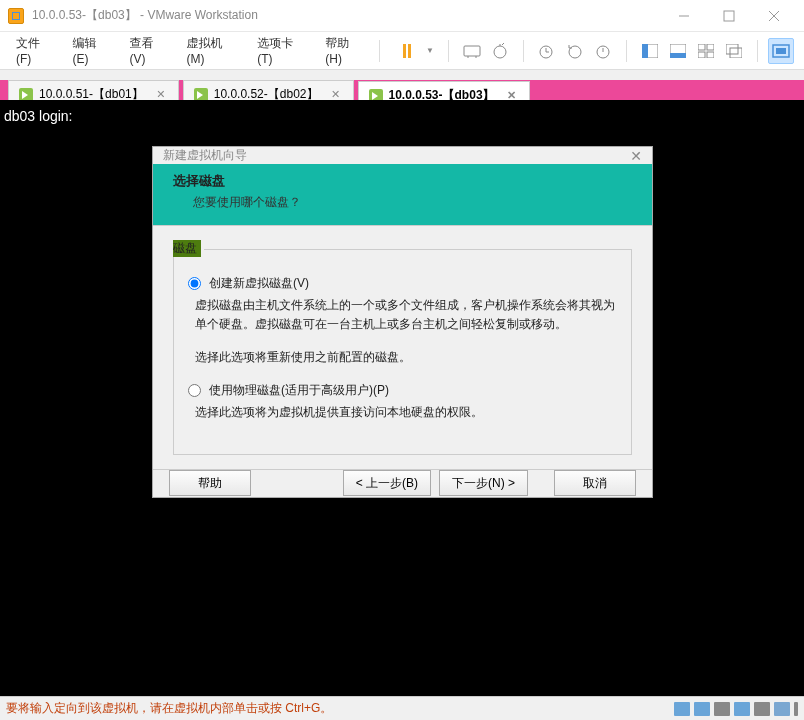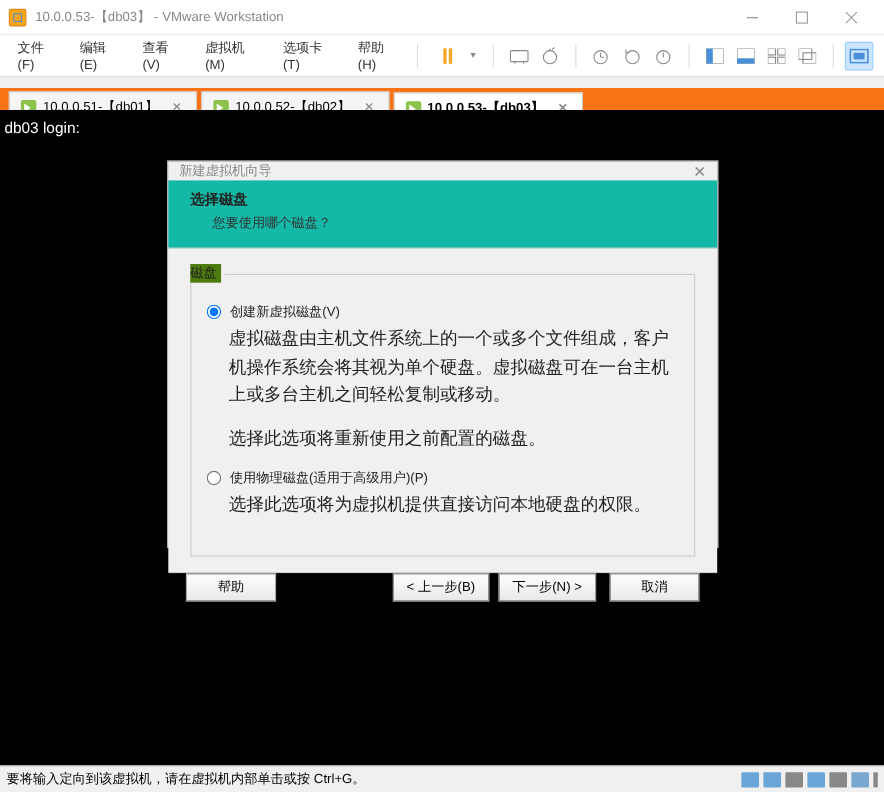--- a/index.html
+++ b/index.html
@@ -18,32 +18,32 @@
 .menu-items { display: flex; gap: 6px; }
 .menu-item { font-size: 12px; color: #333; padding: 4px 6px; cursor: pointer; }
 .toolbar-sep { width: 1px; height: 22px; background: #ddd; margin: 0 8px; }
 .toolbar { display: flex; align-items: center; gap: 2px; margin-left: 6px; }
 .toolbar-btn { width: 26px; height: 26px; display: flex; align-items: center; justify-content: center; cursor: pointer; border-radius: 2px; }
 .toolbar-btn.active { background: #cce5ff; border: 1px solid #99ccff; }
 .pause-icon { display: flex; gap: 2px; }
 .pause-bar { width: 3px; height: 14px; background: #f5a623; }
 
 
-.tabbar { height: 32px; background: #f97316; border-bottom: 1px solid #d946ef; display: flex; align-items: flex-end; padding: 0 8px; margin-top: 10px; }
+.tabbar { height: 32px; background: #ec4899; border-bottom: 4px solid #d946ef; display: flex; align-items: flex-end; padding: 0 8px; margin-top: 10px; }
 .tab { height: 28px; padding: 0 10px; display: flex; align-items: center; gap: 6px; border: 1px solid #ccc; border-bottom: none; background: #f5f5f5; font-size: 12px; margin-right: 4px; cursor: pointer; }
 .tab.active { background: #fff; font-weight: bold; position: relative; top: 1px; }
 .tab-icon { width: 14px; height: 14px; background: #8bc34a; border-radius: 2px; position: relative; }
 .tab-icon::after { content: ""; position: absolute; left: 3px; top: 3px; width: 0; height: 0; border-top: 4px solid transparent; border-bottom: 4px solid transparent; border-left: 6px solid #fff; }
 .tab-close { width: 14px; height: 14px; display: flex; align-items: center; justify-content: center; color: #888; font-size: 11px; margin-left: 4px; }
 
 
 .console { position: absolute; top: 100px; left: 0; right: 0; bottom: 24px; background: #000; color: #fff; font-family: monospace; font-size: 14px; padding: 8px 4px; }
 
 
-.statusbar { position: absolute; bottom: 0; left: 0; right: 0; height: 24px; background: #f0f0f0; border-top: 1px solid #ccc; display: flex; align-items: center; padding: 0 6px; font-size: 12px; color: #000000; }
+.statusbar { position: absolute; bottom: 0; left: 0; right: 0; height: 24px; background: #f0f0f0; border-top: 1px solid #ccc; display: flex; align-items: center; padding: 0 6px; font-size: 12px; color: #c2410c; }
 .statusbar .spacer { flex: 1; }
 .status-icons { display: flex; gap: 4px; }
 .status-ico { width: 16px; height: 14px; background: #6aa5d8; border-radius: 1px; }
 
 
 .dialog { position: absolute; left: 152px; top: 146px; width: 501px; height: 352px; background: #f0f0f0; border: 1px solid #aaa; box-shadow: 2px 2px 8px rgba(0,0,0,0.3); display: flex; flex-direction: column; }
 .dlg-title { height: 28px; display: flex; align-items: center; padding: 0 10px; font-size: 12px; color: #888; }
 .dlg-close { margin-left: auto; cursor: pointer; color: #888; font-size: 14px; }
 .dlg-header { padding: 8px 20px 14px 20px; border-bottom: 1px solid #ccc; background: #14b8a6; }
 .dlg-heading { font-size: 13px; font-weight: bold; color: #222; }
@@ -51,21 +51,21 @@
 .dlg-body { flex: 1; padding: 14px 20px; background: #f0f0f0; font-size: 12px; color: #222; }
 .dlg-group-label { margin-bottom: 10px; }
 .dlg-fieldset { border: 1px solid #ccc; border-top: none; position: relative; padding: 14px 14px 18px 14px; margin-top: -18px; }
 .dlg-fieldset::before { content: ""; position: absolute; top: 0; left: 30px; right: 0; border-top: 1px solid #ccc; }
 .dlg-fieldset::after { content: ""; position: absolute; top: 0; left: 0; width: 0; border-top: 1px solid #ccc; }
 .dlg-group-wrap { position: relative; }
 .dlg-group-wrap .dlg-group-label { position: relative; z-index: 1; background: #4d7c0f; display: inline-block; padding-right: 4px; }
 .radio-opt { display: flex; align-items: flex-start; gap: 8px; margin: 12px 0 4px 0; }
 .radio-opt input { margin-top: 2px; }
 .radio-label { font-size: 12px; }
-.radio-desc { font-size: 16px; color: #222; margin-left: 20px; line-height: 1.6; margin-bottom: 14px; }
+.radio-desc { font-size: 12px; color: #222; margin-left: 7px; line-height: 1.6; margin-bottom: 14px; }
 .dlg-footer { height: 48px; border-top: 1px solid #ccc; display: flex; align-items: center; padding: 0 16px; gap: 8px; }
 .dlg-footer .spacer { flex: 1; }
 .dlg-btn { min-width: 82px; height: 26px; border: 1px solid #aaa; background: linear-gradient(#fdfdfd, #e8e8e8); font-size: 12px; cursor: pointer; padding: 0 12px; }
 
 
 svg { display: block; }
 </style>
 </head>
 <body>
 
@@ -248,15 +248,15 @@
         </div>
         <div class="radio-desc">选择此选项将为虚拟机提供直接访问本地硬盘的权限。</div>
       </div>
     </div>
   </div>
   <div class="dlg-footer">
     <button class="dlg-btn">帮助</button>
     <span class="spacer"></span>
     <button class="dlg-btn">&lt; 上一步(B)</button>
     <button class="dlg-btn">下一步(N) &gt;</button>
-    <button class="dlg-btn" style="margin-left:4px">取消</button>
+    <button class="dlg-btn" style="margin-left:18px">取消</button>
   </div>
 </div>
 
 </body></html>

